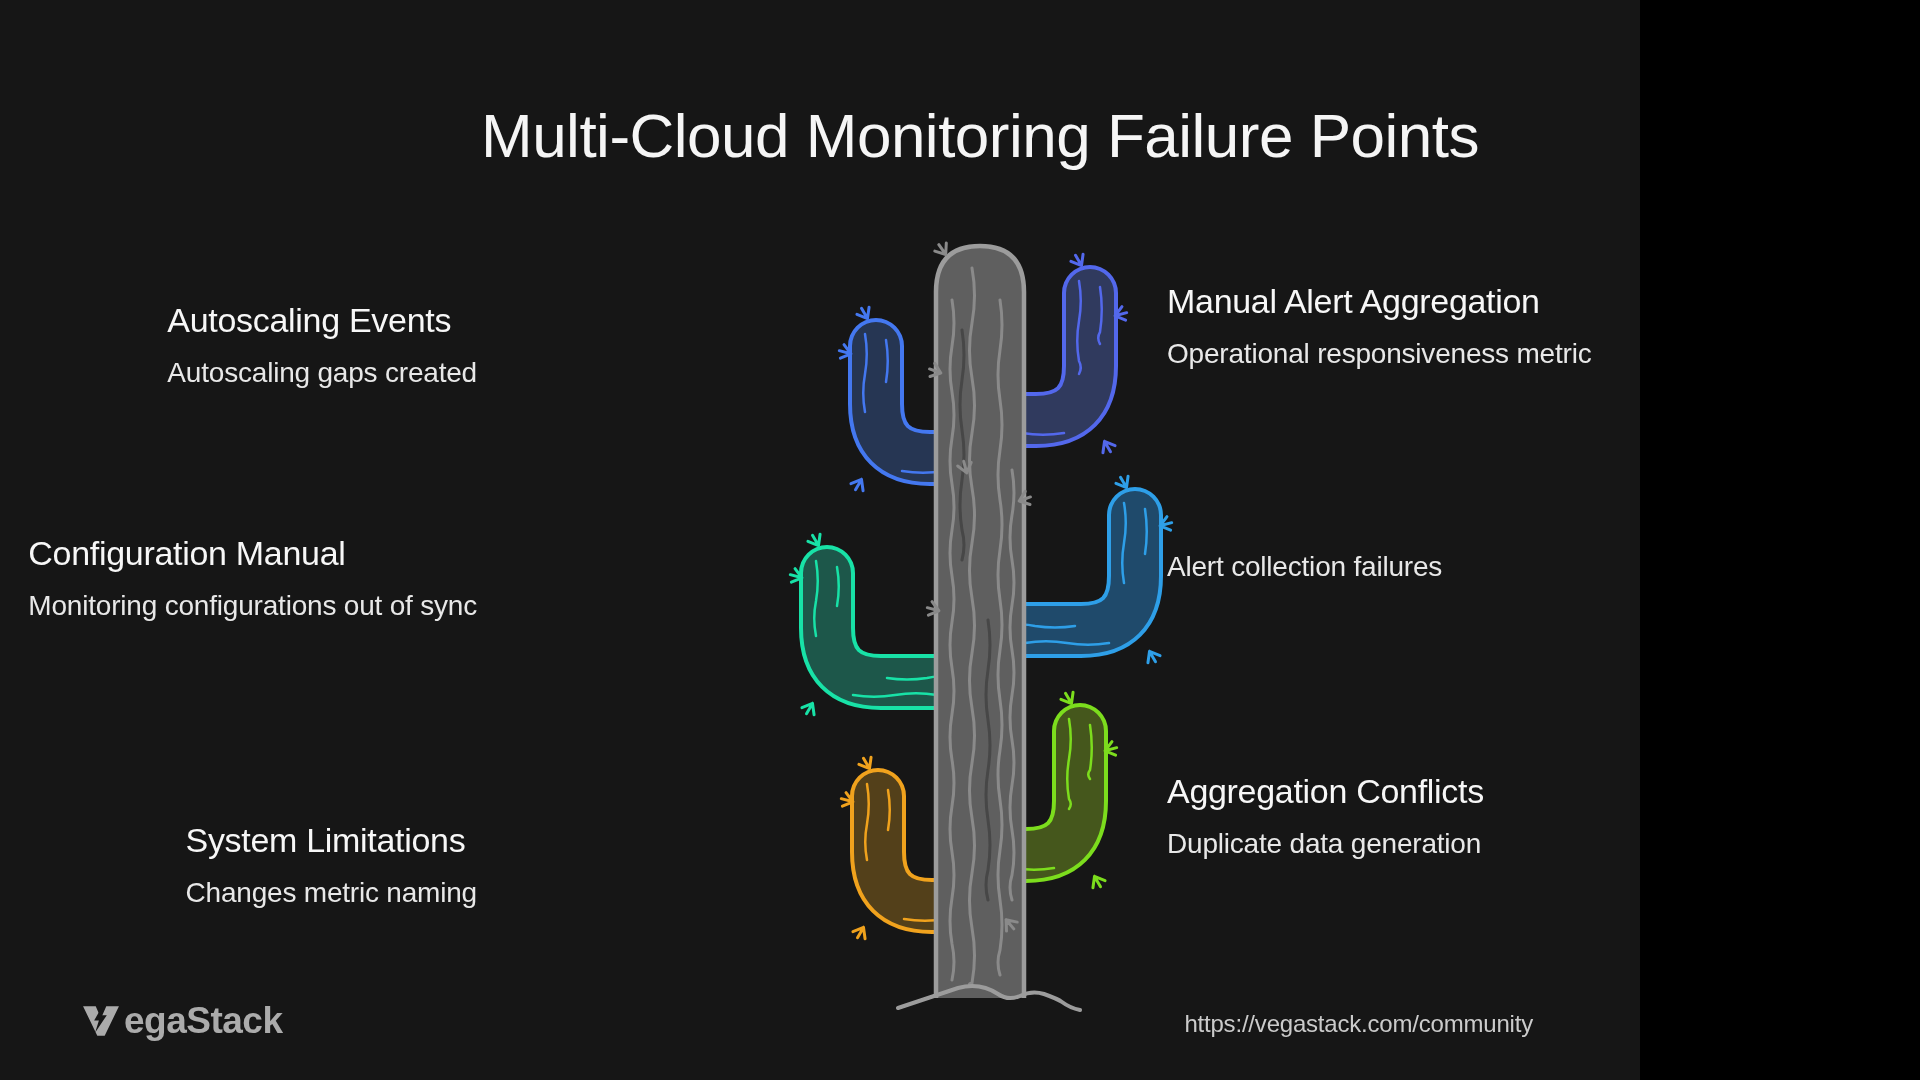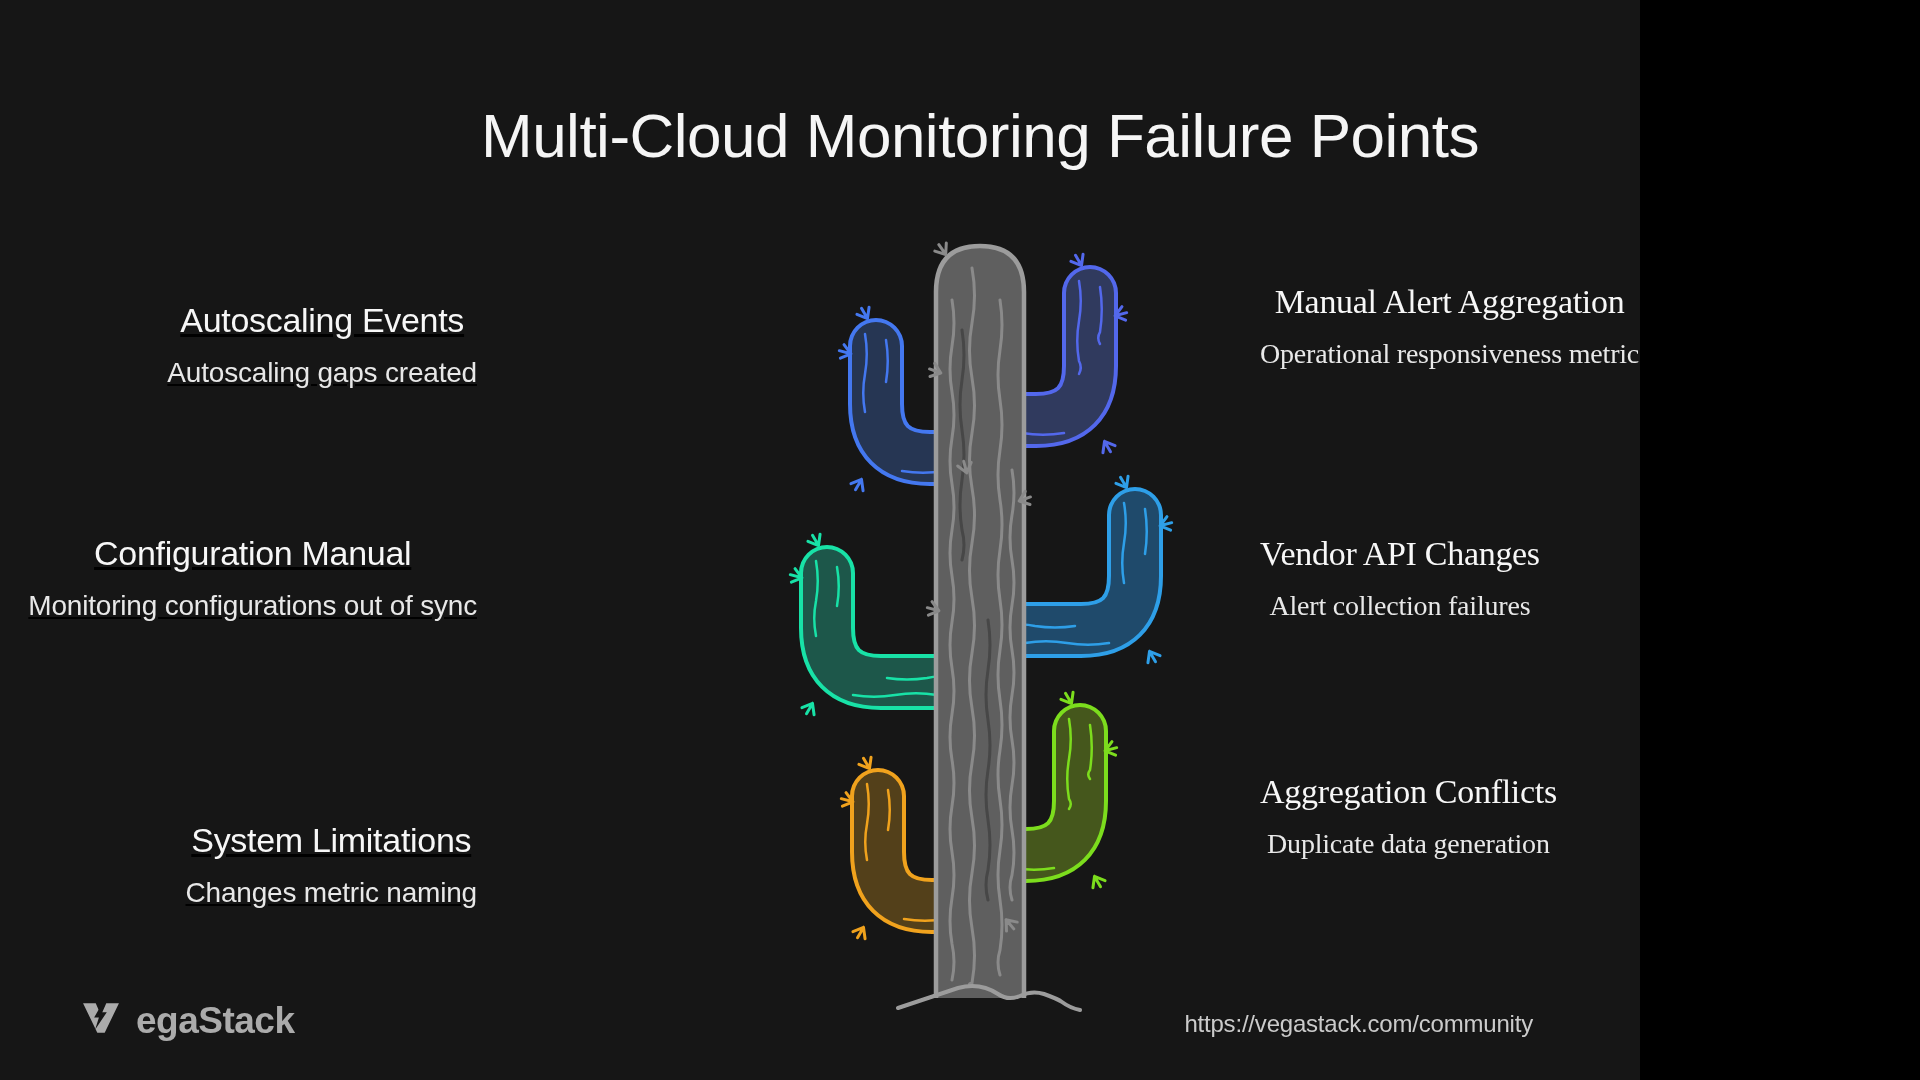--- a/index.html
+++ b/index.html
@@ -16,26 +16,26 @@
   }
   .cactus{position:absolute;inset:0;}
   .cactus svg{position:absolute;left:0;top:0;}
   .item{position:absolute;line-height:1.15;}
   .item .heading{
     font-size:34px;font-weight:400;color:var(--c-heading,#f7f7f7);letter-spacing:-0.3px;
   }
   .item .desc{
     font-size:28px;font-weight:400;color:var(--c-description,#e8e8e8);margin-top:17px;letter-spacing:-0.2px;
   }
-  .item.left{right:1163px;text-align:center;text-decoration:underline;}
-  .item.right{left:1260px;text-align:center;font-family:Liberation Serif, serif;}
+  .item.left{right:1163px;text-align:left;}
+  .item.right{left:1167px;text-align:left;}
   .l1{top:301px;} .l2{top:534px;} .l3{top:821px;}
   .r1{top:282px;} .r2{top:534px;} .r3{top:772px;}
   .footer-logo{
-    position:absolute;left:82px;top:1000px;display:flex;gap:16px;
+    position:absolute;left:82px;top:1000px;display:flex;align-items:center;gap:4px;
     color:var(--c-logo,#ababab);font-size:37px;font-weight:700;letter-spacing:-0.5px;
   }
   .footer-logo svg{display:block;}
   .footer-url{
     position:absolute;right:107px;top:1010px;font-size:24px;font-weight:400;
     color:var(--c-footer_url,#cbcbcb);letter-spacing:-0.2px;
   }
 </style>
 </head>
 <body>
@@ -202,21 +202,20 @@
   <div class="item left l3">
     <div class="heading">System Limitations</div>
     <div class="desc">Changes metric naming</div>
   </div>
 
   <div class="item right r1">
     <div class="heading">Manual Alert Aggregation</div>
     <div class="desc">Operational responsiveness metric</div>
   </div>
   <div class="item right r2">
-    <div class="heading">Vendor API Changes</div>
     <div class="desc">Alert collection failures</div>
   </div>
   <div class="item right r3">
     <div class="heading">Aggregation Conflicts</div>
     <div class="desc">Duplicate data generation</div>
   </div>
 
   <div class="footer-logo">
     <svg width="38" height="36" viewBox="0 0 36 34">
       <path d="M1,3 L13,3 L18,14.5 L23,3 L35,3 L21.5,31 L14.5,31 Z" fill="var(--c-logo,#ababab)"></path>

